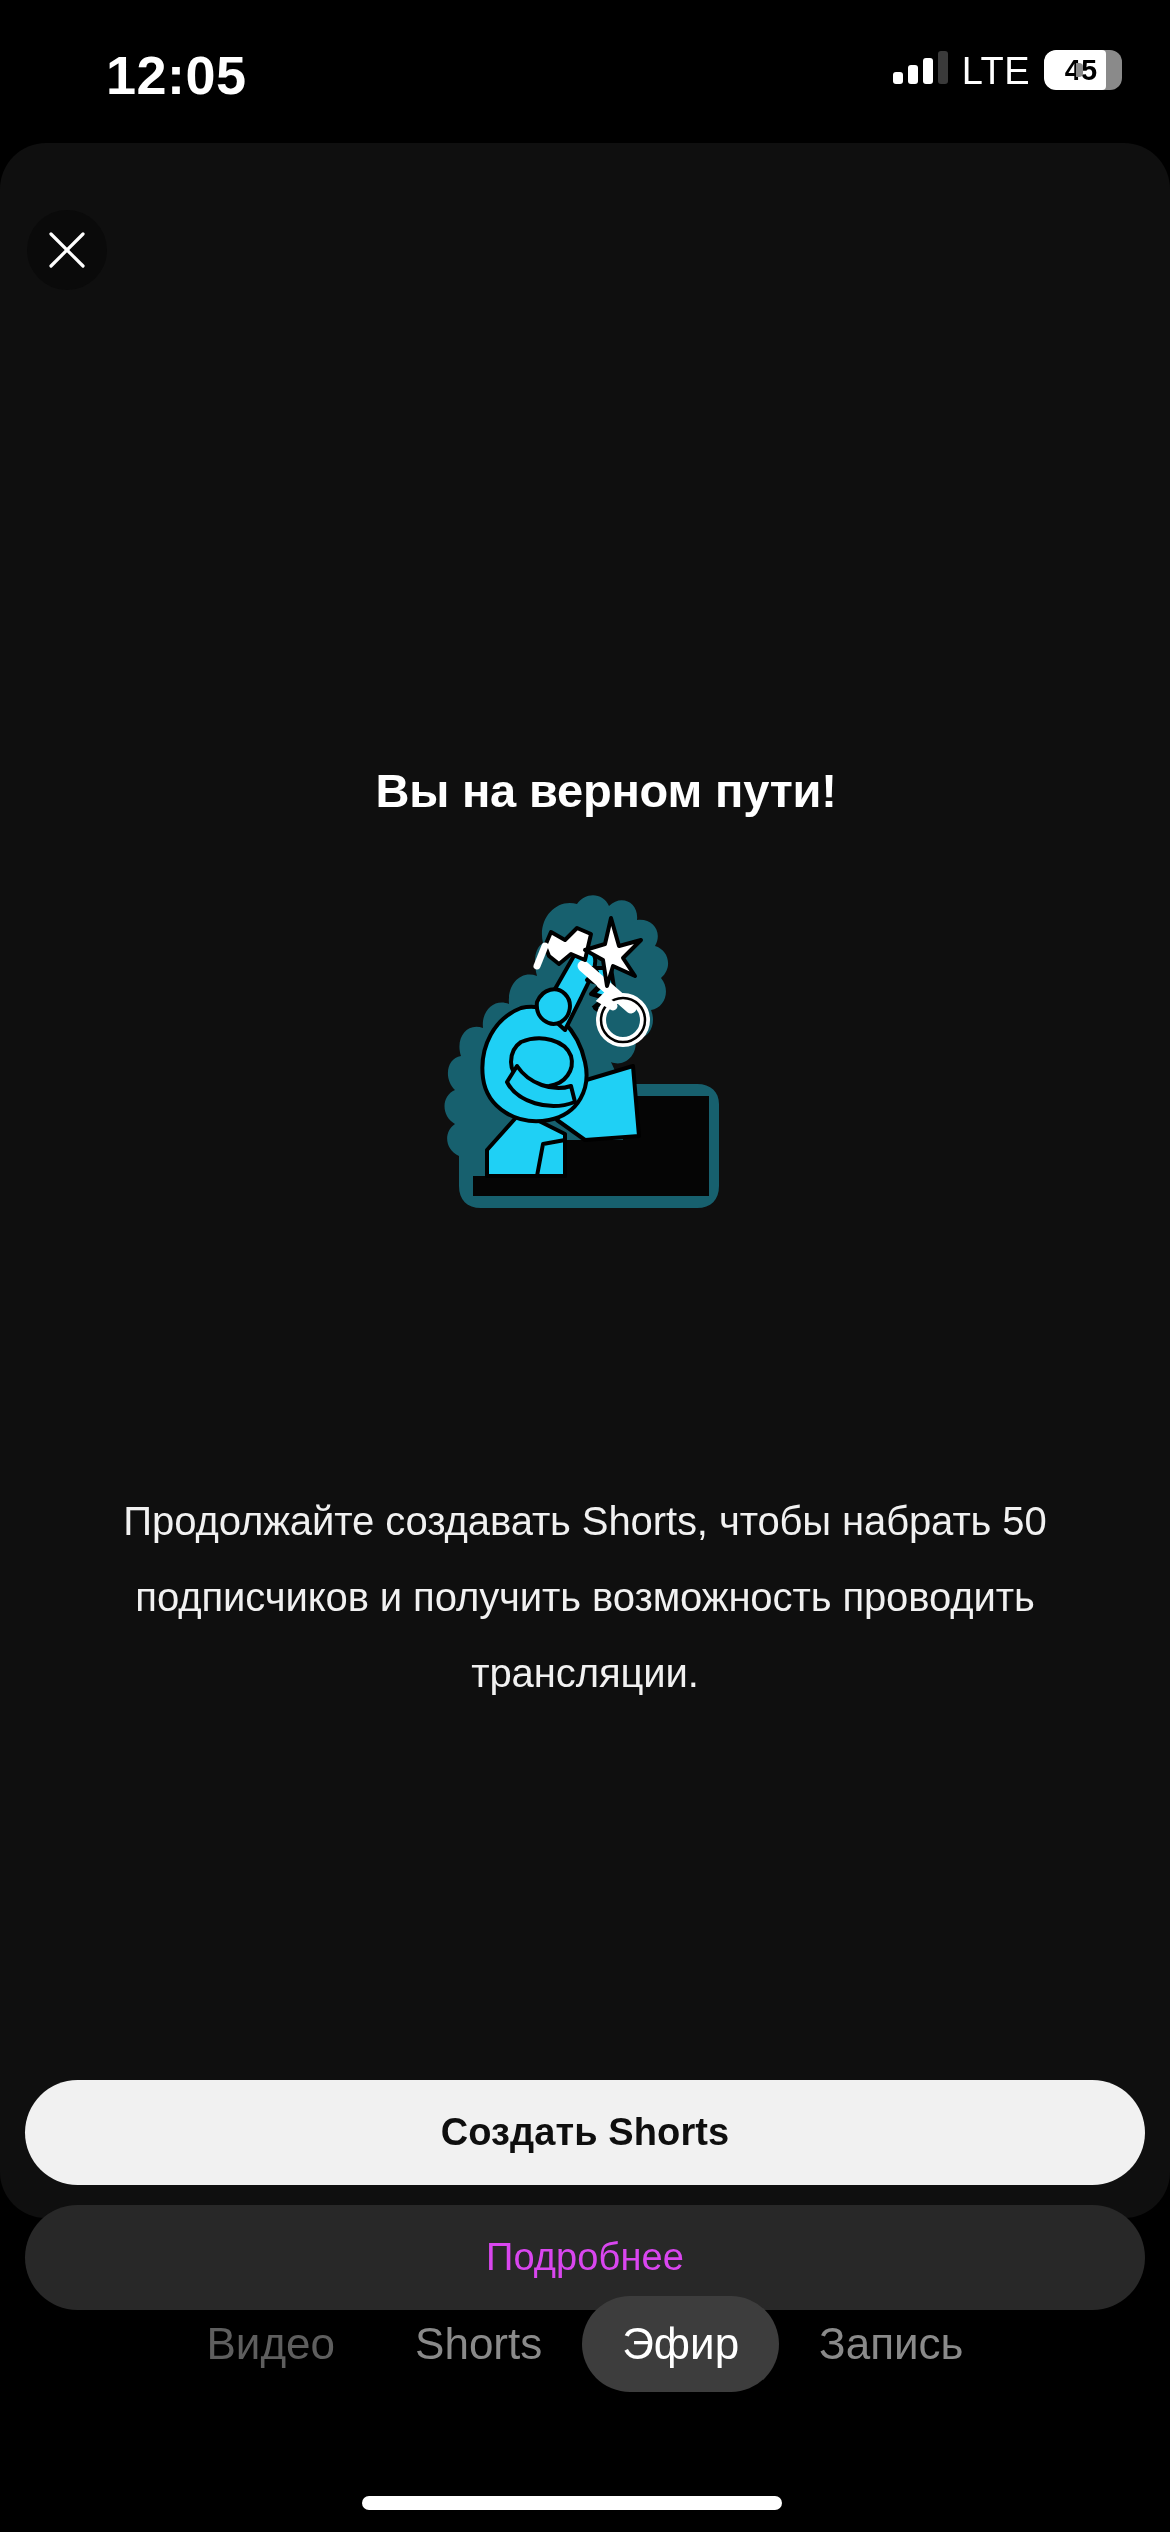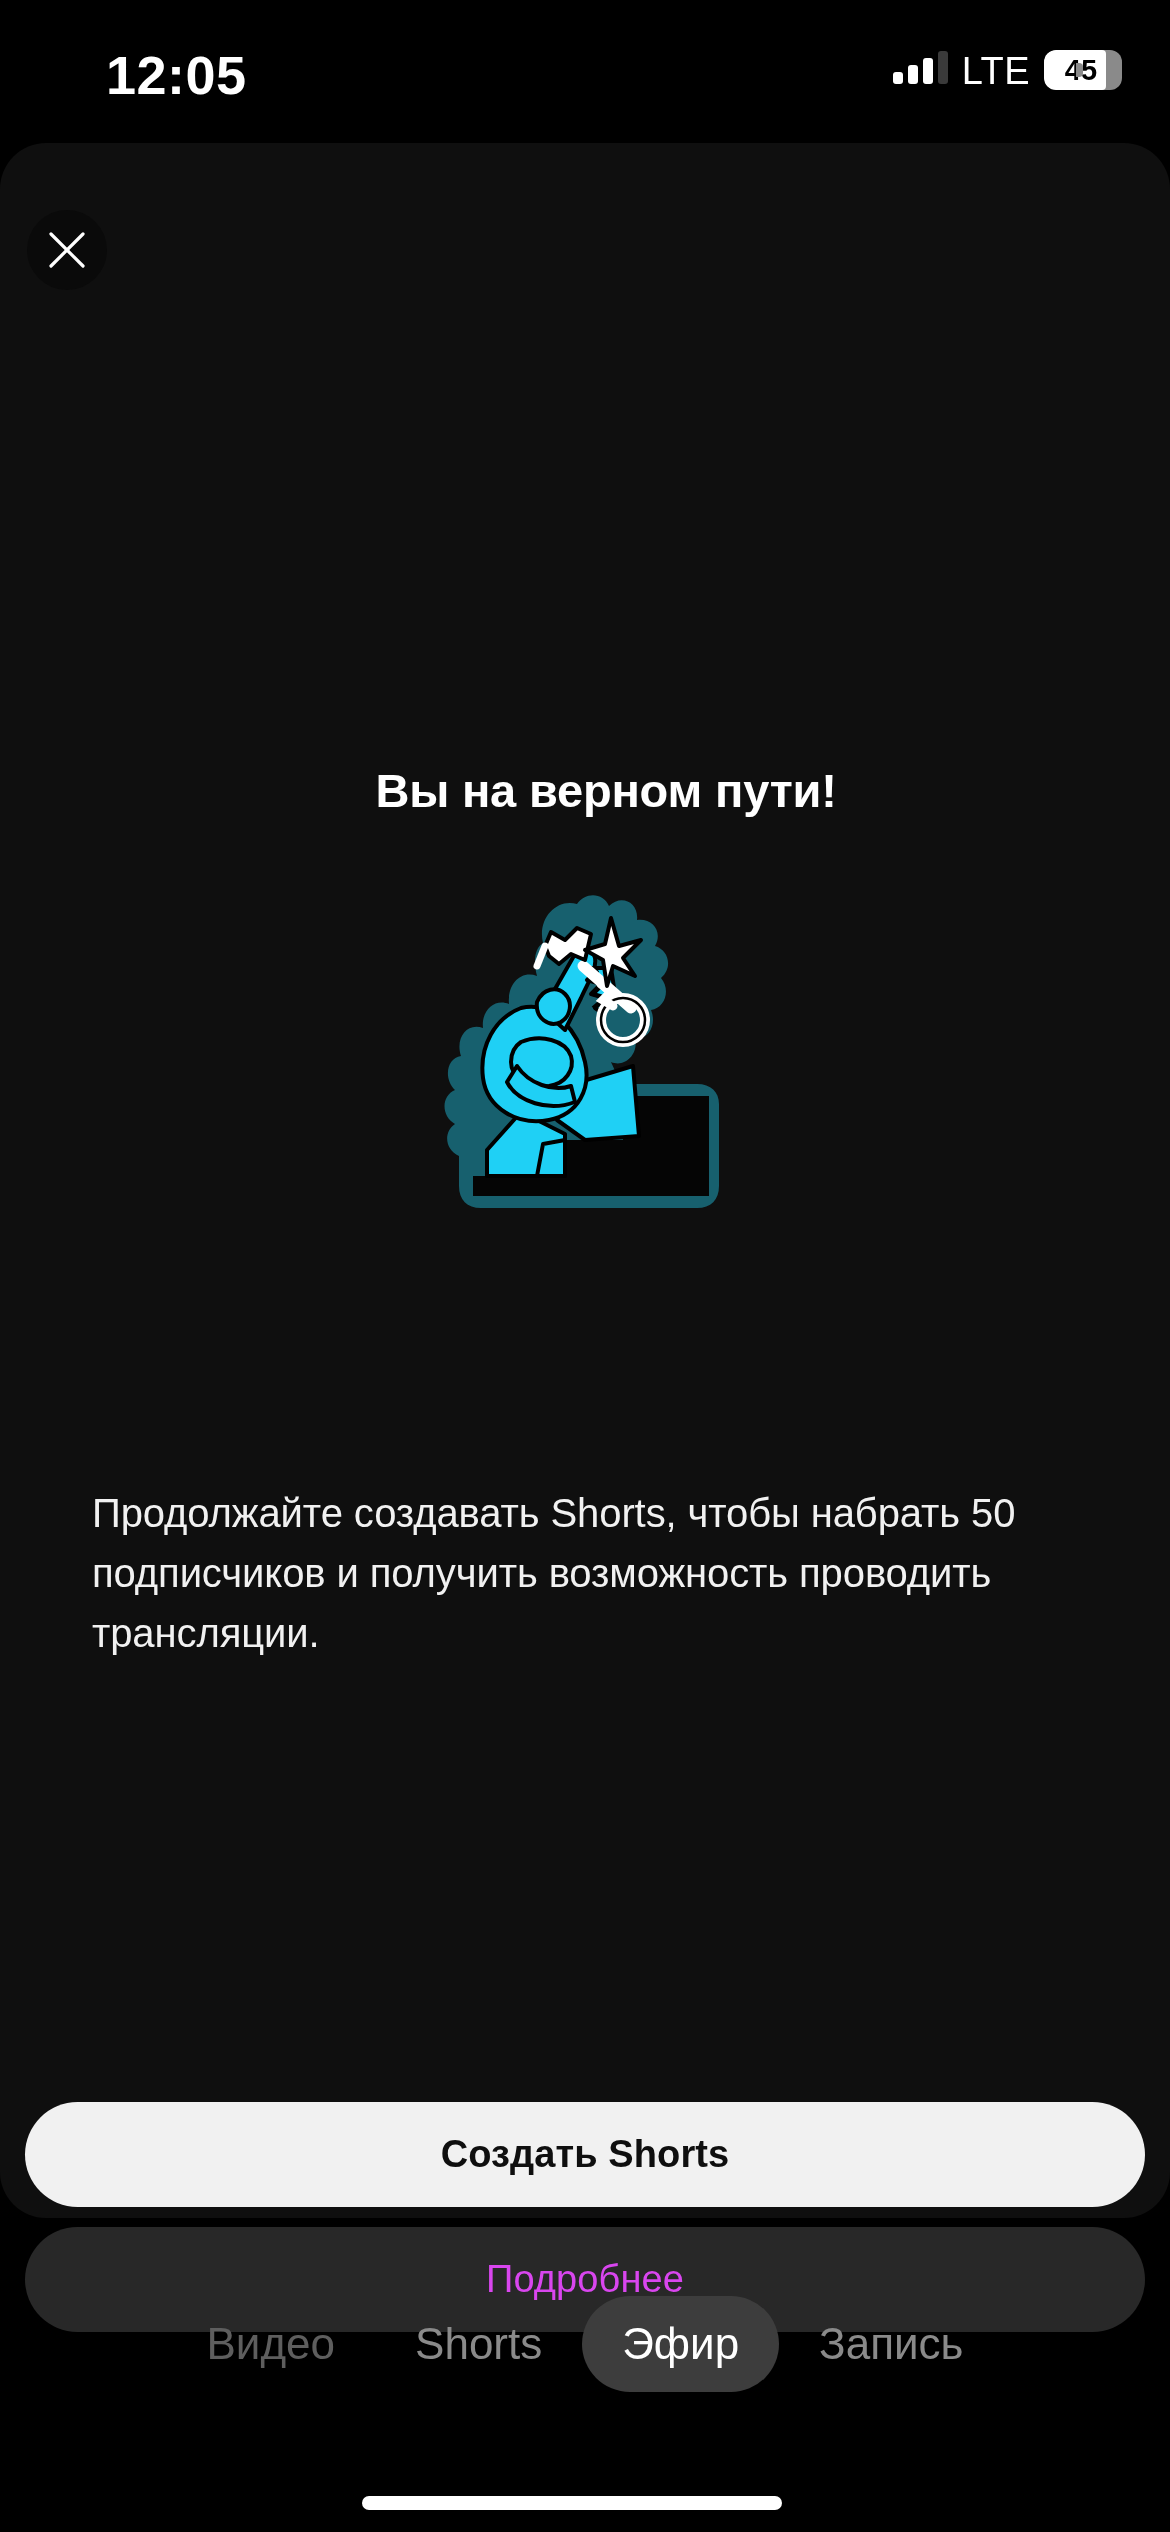--- a/index.html
+++ b/index.html
@@ -80,33 +80,33 @@
 
   .illustration{
     position:absolute; left:50%; top:745px;
     transform:translateX(-50%);
     width:320px; height:330px;
   }
   .illustration svg{ width:100%; height:100%; display:block; }
 
   .body-text{
     position:absolute; left:92px; top:1340px; width:986px;
-    text-align:left; color:#f1f1f1;
-    font-size:40px; font-weight:400; line-height:60px;
+    text-align:center; color:#f1f1f1;
+    font-size:40px; font-weight:400; line-height:76px;
     letter-spacing:-0.1px;
   }
 
   .actions{
     position:absolute; left:25px; top:1937px; width:1120px;
   }
   .btn{
     display:flex; align-items:center; justify-content:center;
     width:1120px; height:105px; border-radius:53px;
     font-size:38px; font-weight:500; cursor:pointer;
-    border:none; letter-spacing:0.1px;margin-top:22px;
+    border:none; letter-spacing:0.1px;
   }
   .btn-primary{ background:#f1f1f1; color:#0f0f0f; font-weight:600; }
   .btn-secondary{ background:#282828; color:#d946ef; margin-top:20px; }
 
   
   .mode-bar{
     position:absolute; left:0; top:2284px; width:1170px; height:120px;
     display:flex; align-items:center; justify-content:center;
     gap:0;
   }

